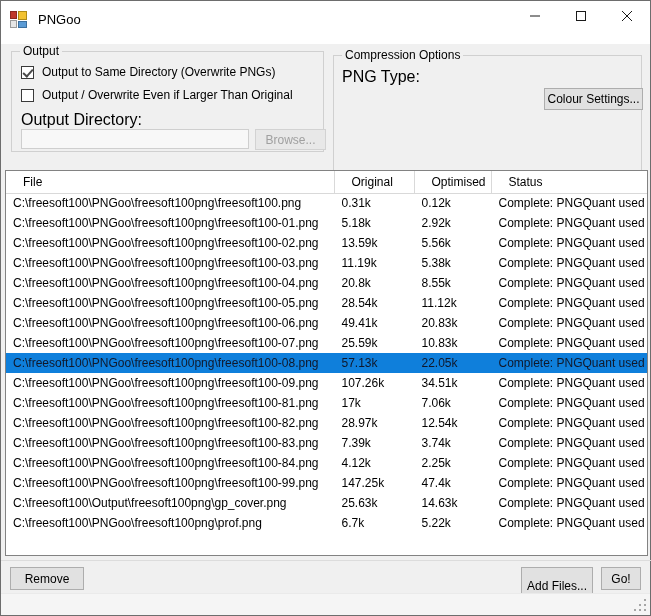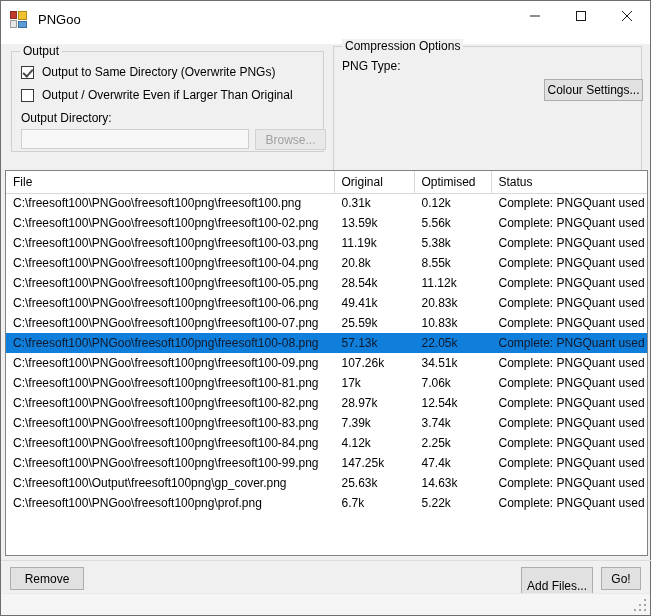--- a/index.html
+++ b/index.html
@@ -81,21 +81,21 @@
     position: absolute;
     top: -8px; left: 8px;
     background: #f0f0f0;
     padding: 0 3px;
     font-size: 12px;
     color: #000000;
     line-height: 14px;
     white-space: nowrap;
   }
   #gb-output      { left: 10px;  top: 7px; width: 313px; height: 101px; }
-  #gb-compression { left: 332px; top: 2px; width: 309px; height: 127px; }
+  #gb-compression { left: 332px; top: 11px; width: 309px; height: 127px; }
 
   
   .cb-row {
     position: absolute;
     display: flex;
     align-items: center;
     white-space: nowrap;
   }
   .cbx {
     width: 13px; height: 13px;
@@ -111,21 +111,21 @@
     left: 3px; top: 0px;
     width: 4px; height: 8px;
     border: solid #4a4a4a;
     border-width: 0 2px 2px 0;
     transform: rotate(42deg);
   }
   .lbl { font-size: 12px; color: #000; }
 
   .field-label {
     position: absolute;
-    font-size: 12px;
+    font-size: 16px;
     white-space: nowrap;
   }
   .textbox {
     position: absolute;
     background: #f8f8f8;
     border: 1px solid #cfcfcf;
     font-family: "Liberation Sans", sans-serif;
     font-size: 12px;
     padding: 0 4px;
     color: #000;
@@ -183,21 +183,21 @@
     table-layout: fixed;
     font-size: 12px;
   }
   table.lv th {
     font-weight: normal;
     text-align: left;
     background: #ffffff;
     border-bottom: 1px solid #d9d9d9;
     border-right: 1px solid #d9d9d9;
     height: 22px;
-    padding: 0 0 0 7px;
+    padding: 0 0 0 17px;
     color: #000;
     font-size: 12px;
     user-select: none;
   }
   table.lv th:last-child { border-right: none; }
   table.lv td {
     height: 20px;
     padding: 0 0 0 7px;
     color: #000;
     white-space: nowrap;
@@ -332,20 +332,26 @@
         </tr>
       </thead>
       <tbody id="lv-body">
           <tr>
             <td>C:\freesoft100\PNGoo\freesoft100png\freesoft100.png</td>
             <td>0.31k</td>
             <td>0.12k</td>
             <td>Complete: PNGQuant used</td>
           </tr>
           <tr>
+            <td>C:\freesoft100\PNGoo\freesoft100png\freesoft100-01.png</td>
+            <td>5.18k</td>
+            <td>2.92k</td>
+            <td>Complete: PNGQuant used</td>
+          </tr>
+          <tr>
             <td>C:\freesoft100\PNGoo\freesoft100png\freesoft100-02.png</td>
             <td>13.59k</td>
             <td>5.56k</td>
             <td>Complete: PNGQuant used</td>
           </tr>
           <tr>
             <td>C:\freesoft100\PNGoo\freesoft100png\freesoft100-03.png</td>
             <td>11.19k</td>
             <td>5.38k</td>
             <td>Complete: PNGQuant used</td>

